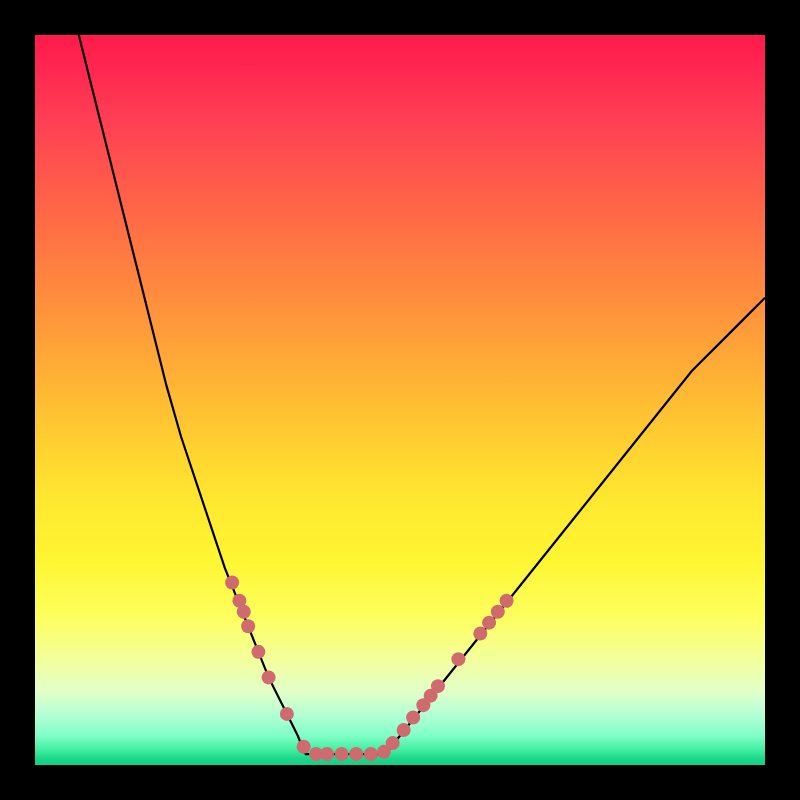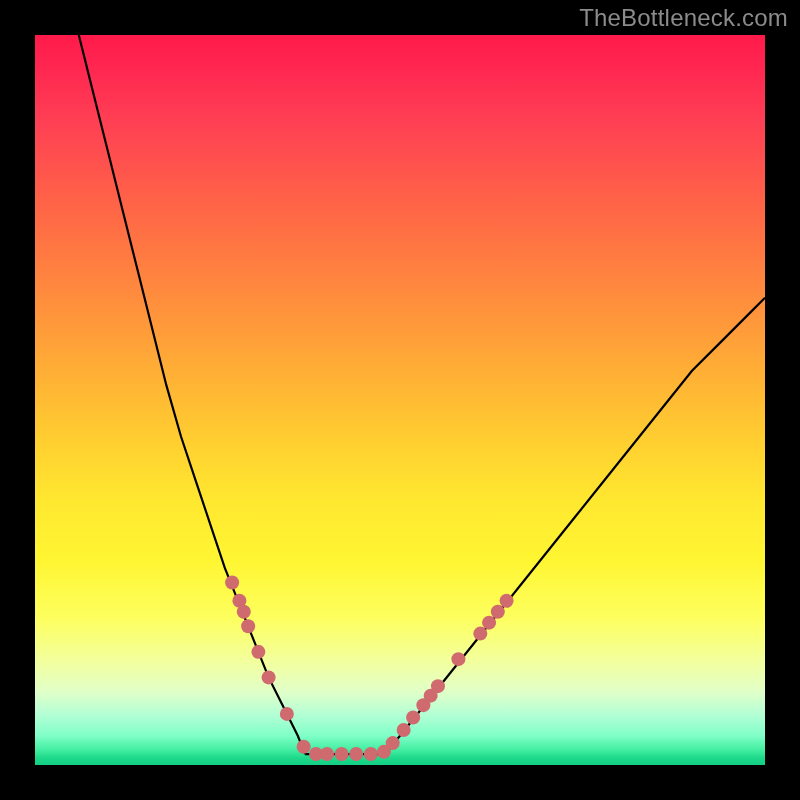--- a/index.html
+++ b/index.html
@@ -63,21 +63,20 @@
     inset: 0;
     width: 100%;
     height: 100%;
     z-index: 10;
   }
 </style>
 </head>
 <body>
 <div class="container">
 
-  <div class="watermark">TheBottleneck.com</div>
 
   <div class="plot-area">
     <div class="gradient-bg"></div>
     <svg class="curve" viewBox="0 0 730 730" preserveAspectRatio="none">
       <path id="curve-left" fill="none" stroke="#000000" stroke-width="2.2" d="M43.80 0.00 L58.40 58.40 L73.00 116.80 L87.60 175.20 L102.20 233.60 L116.80 292.00 L131.40 350.40 L146.00 401.50 L160.60 445.30 L175.20 489.10 L189.80 532.90 L204.40 569.40 L219.00 605.90 L233.60 642.40 L248.20 671.60 L262.80 700.80 L270.10 719.05"></path>
       <path id="curve-flat" fill="none" stroke="#000000" stroke-width="2.2" d="M270.10 719.05 L292.00 719.05 L321.20 719.05 L350.40 719.05"></path>
       <path id="curve-right" fill="none" stroke="#000000" stroke-width="2.2" d="M350.40 719.05 L365.00 700.80 L394.20 664.30 L423.40 627.80 L452.60 591.30 L481.80 554.80 L511.00 518.30 L540.20 481.80 L569.40 445.30 L598.60 408.80 L627.80 372.30 L657.00 335.80 L686.20 306.60 L715.40 277.40 L730.00 262.80"></path>
       <g id="dots">
           <circle cx="197.10" cy="547.50" r="7" fill="#cf6a6e"></circle>
           <circle cx="204.40" cy="565.75" r="7" fill="#cf6a6e"></circle>

